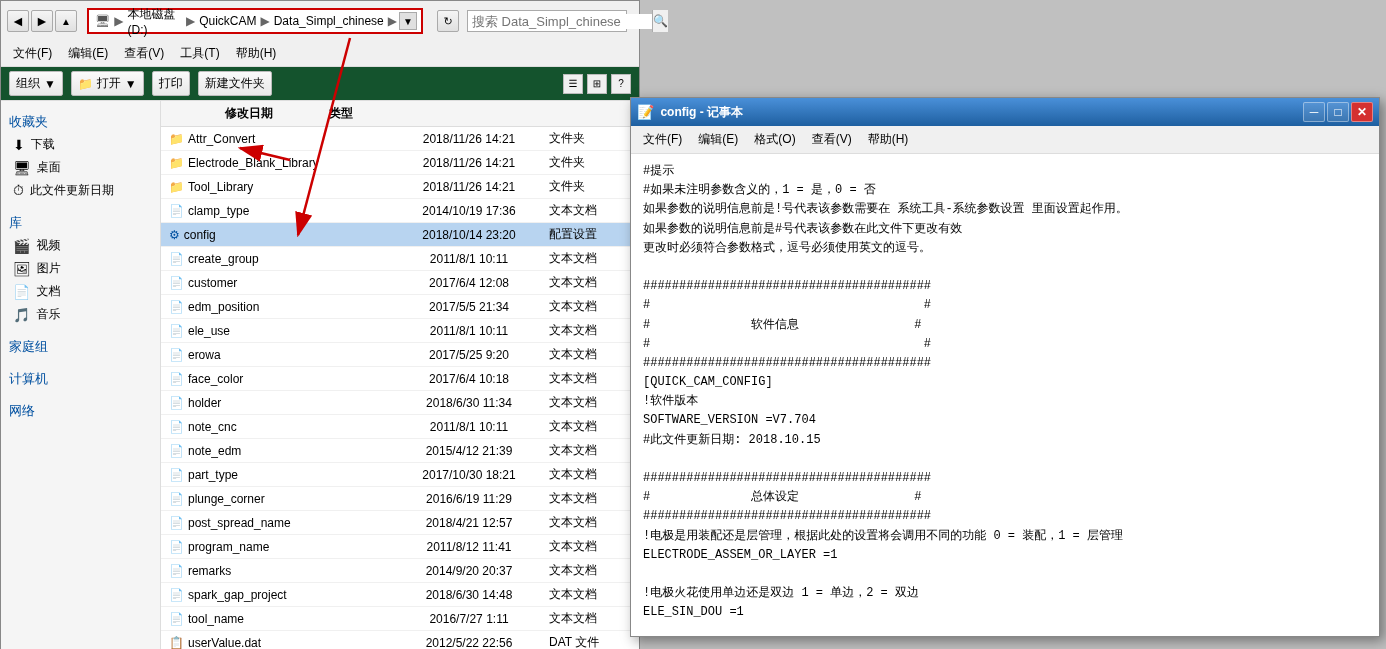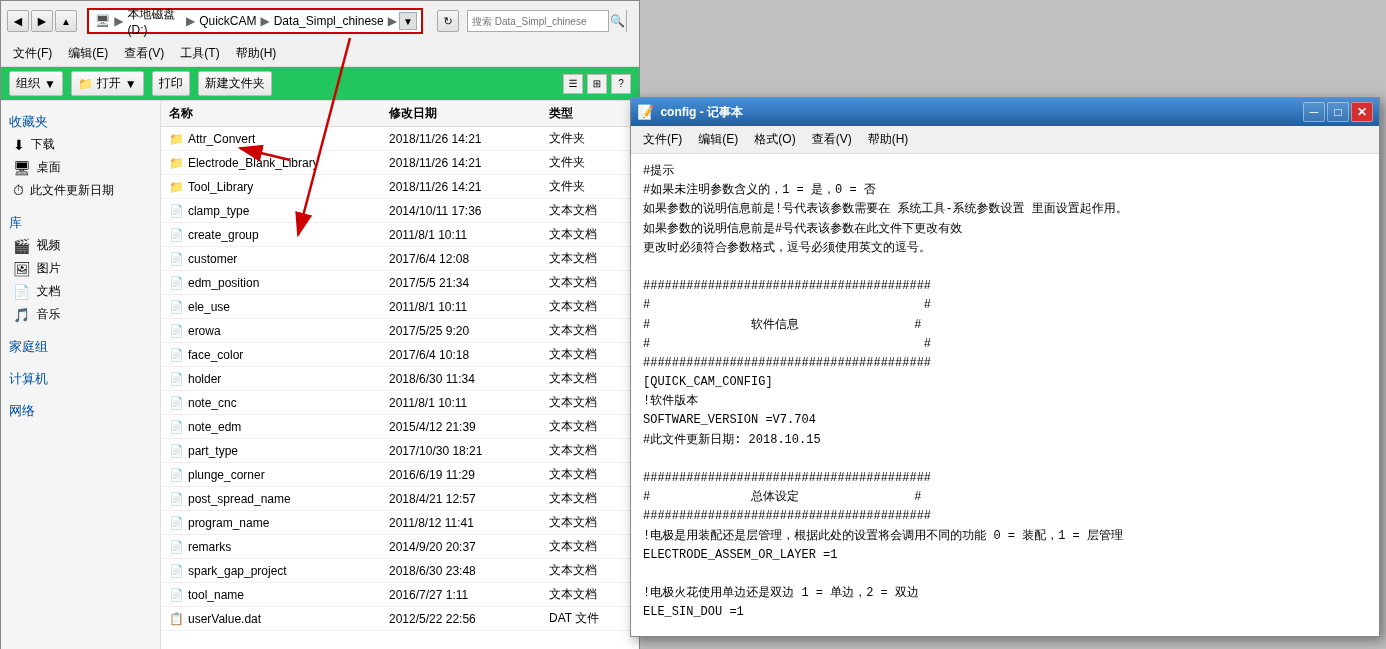--- a/index.html
+++ b/index.html
@@ -59,21 +59,21 @@
       align-items: center;
       margin: 4px 6px 4px 4px;
       background: white;
       border: 1px solid #aaa;
       height: 22px;
     }
     .search-input {
       flex: 1;
       border: none;
       outline: none;
-      font-size: 10px;
+      font-size: 13px;
       padding: 0 4px;
       color: #888;
     }
     .search-icon-btn {
       width: 22px; height: 22px;
       background: #f0f0f0;
       border-left: 1px solid #aaa;
       display: flex; align-items: center; justify-content: center;
       cursor: pointer;
     }
@@ -92,21 +92,21 @@
       padding: 2px 4px;
       cursor: pointer;
       color: #000;
     }
     
     
     .toolbar {
       display: flex;
       align-items: center;
       padding: 4px 8px;
-      background: #22c55e;
+      background: #14532d;
       border-bottom: 1px solid #ddd;
       gap: 8px;
     }
     .toolbar-btn {
       display: flex;
       align-items: center;
       gap: 4px;
       padding: 3px 6px;
       background: linear-gradient(#fafafa, #e8e8e8);
       border: 1px solid #bbb;
@@ -171,21 +171,21 @@
       align-items: center;
       border-bottom: 1px solid #ddd;
       padding: 4px 8px;
       background: #f5f5f5;
       font-size: 12px;
       font-weight: bold;
       position: sticky;
       top: 0;
     }
     .col-name { flex: 0 0 220px; }
-    .col-date { flex: 0 0 160px; }
+    .col-date { flex: 0 0 160px; text-align: center; }
     .col-type { flex: 0 0 100px; }
     .file-row {
       display: flex;
       align-items: center;
       padding: 3px 8px;
       border-bottom: 1px solid #f0f0f0;
       font-size: 12px;
       cursor: pointer;
     }
     .file-row.highlighted { background: #b8d4f0; }
@@ -373,21 +373,20 @@
       <div class="sidebar-section">
         <div class="sidebar-section-header">计算机</div>
       </div>
       <div class="sidebar-section">
         <div class="sidebar-section-header">网络</div>
       </div>
     </div>
 
     <div class="file-list">
       <div class="file-list-header">
-        <span class="col-name">名称</span>
         <span class="col-date">修改日期</span>
         <span class="col-type">类型</span>
       </div>
 
       <div id="file-rows-container">
           <div class="file-row">
     <span class="col-name"><span style="color:#dcb03c; margin-right:4px;">📁</span>Attr_Convert</span>
     <span class="col-date">2018/11/26 14:21</span>
     <span class="col-type">文件夹</span>
   </div>
@@ -396,22 +395,27 @@
     <span class="col-date">2018/11/26 14:21</span>
     <span class="col-type">文件夹</span>
   </div>
           <div class="file-row">
     <span class="col-name"><span style="color:#dcb03c; margin-right:4px;">📁</span>Tool_Library</span>
     <span class="col-date">2018/11/26 14:21</span>
     <span class="col-type">文件夹</span>
   </div>
           <div class="file-row">
     <span class="col-name"><span style="color:#555; margin-right:4px;">📄</span>clamp_type</span>
-    <span class="col-date">2014/10/11 17:36</span>
-    <span class="col-type">文本文档</span>
+    <span class="col-date">2014/10/19 17:36</span>
+    <span class="col-type">文本文档</span>
+  </div>
+          <div class="file-row highlighted">
+    <span class="col-name"><span style="color:#0050a0; margin-right:4px;">⚙</span>config</span>
+    <span class="col-date">2018/10/14 23:20</span>
+    <span class="col-type">配置设置</span>
   </div>
           <div class="file-row">
     <span class="col-name"><span style="color:#555; margin-right:4px;">📄</span>create_group</span>
     <span class="col-date">2011/8/1 10:11</span>
     <span class="col-type">文本文档</span>
   </div>
           <div class="file-row">
     <span class="col-name"><span style="color:#555; margin-right:4px;">📄</span>customer</span>
     <span class="col-date">2017/6/4 12:08</span>
     <span class="col-type">文本文档</span>
@@ -471,21 +475,21 @@
     <span class="col-date">2011/8/12 11:41</span>
     <span class="col-type">文本文档</span>
   </div>
           <div class="file-row">
     <span class="col-name"><span style="color:#555; margin-right:4px;">📄</span>remarks</span>
     <span class="col-date">2014/9/20 20:37</span>
     <span class="col-type">文本文档</span>
   </div>
           <div class="file-row">
     <span class="col-name"><span style="color:#555; margin-right:4px;">📄</span>spark_gap_project</span>
-    <span class="col-date">2018/6/30 23:48</span>
+    <span class="col-date">2018/6/30 14:48</span>
     <span class="col-type">文本文档</span>
   </div>
           <div class="file-row">
     <span class="col-name"><span style="color:#555; margin-right:4px;">📄</span>tool_name</span>
     <span class="col-date">2016/7/27 1:11</span>
     <span class="col-type">文本文档</span>
   </div>
           <div class="file-row">
     <span class="col-name"><span style="color:#666; margin-right:4px;">📋</span>userValue.dat</span>
     <span class="col-date">2012/5/22 22:56</span>

